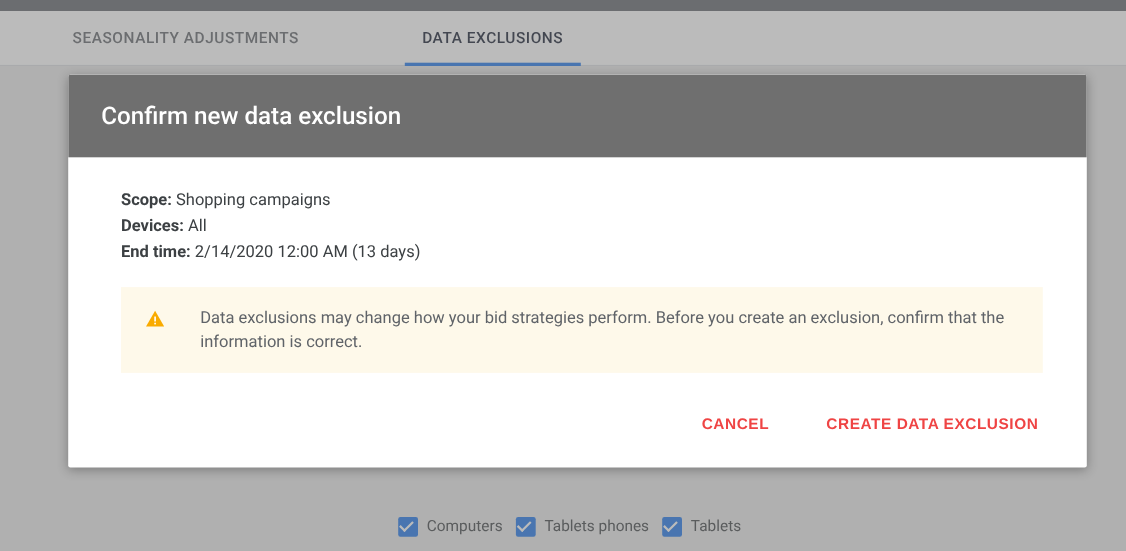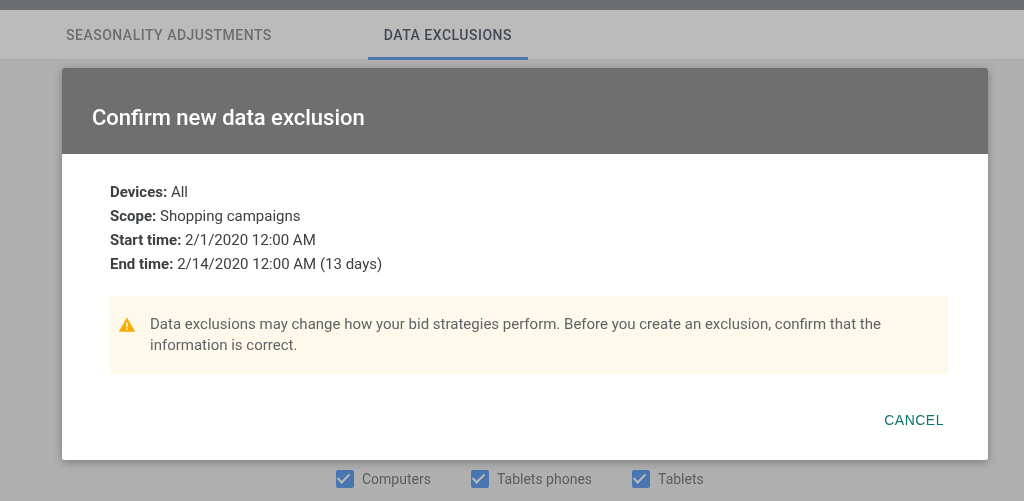--- a/index.html
+++ b/index.html
@@ -45,24 +45,24 @@
     }
     .tab.active::after {
       content: "";
       position: absolute;
       left: 0; right: 0; bottom: -1px;
       height: 3px;
       background: #1a73e8;
     }
     .bg-checkboxes {
       position: absolute;
-      left: 336px;
+      left: 362px;
       top: 470px;
       display: flex;
-      gap: 40px;
+      gap: 12px;
       align-items: center;
       color: #3c4043;
       font-size: 14px;
     }
     .cb {
       display: flex;
       align-items: center;
       gap: 8px;
     }
     .cb-box {
@@ -91,61 +91,61 @@
       left: 62px;
       width: 926px;
       background: #fff;
       box-shadow: 0 2px 10px rgba(0,0,0,0.3);
       border-radius: 2px;
       overflow: hidden;
     }
     .dialog-header {
       background: #6f6f6f;
       color: #fff;
-      padding: 37px 30px 24px 30px;
+      padding: 26px 30px 24px 30px;
     }
     .dialog-title {
       font-size: 22px;
       font-weight: 500;
     }
     .dialog-body {
       padding: 26px 40px 0 48px;
     }
     .detail-line {
       color: #3c4043;
       font-size: 15px;
       line-height: 24px;
     }
     .detail-label { font-weight: 700; }
     .warning-box {
       margin-top: 20px;
       background: #fef9ea;
-      padding: 18px 8px;
-      display: flex;
-      gap: 14px;
+      padding: 18px 22px;
+      display: flex;
+      gap: 32px;
       color: #5f6368;
       font-size: 15px;
       line-height: 21px;
     }
     .warn-icon {
       flex: 0 0 auto;
       margin-top: 2px;
     }
     .dialog-actions {
       display: flex;
       justify-content: flex-end;
       gap: 28px;
       padding: 30px 40px 24px 0;
     }
     .dialog-btn {
       background: none;
       border: none;
-      color: #0f766e;
+      color: #ef4444;
       font-size: 14px;
-      font-weight: 400;
+      font-weight: 700;
       letter-spacing: .5px;
       cursor: pointer;
       padding: 8px 4px;
       margin-left: 16px;
     }
   </style>
 </head>
 <body>
 
 <div class="page-bg">
@@ -172,43 +172,40 @@
 </div>
 
 <div class="overlay"></div>
 
 <div class="dialog">
   <div class="dialog-header">
     <div class="dialog-title">Confirm new data exclusion</div>
   </div>
   <div class="dialog-body">
     <div class="detail-line">
+      <span class="detail-label">Scope:</span>
+      <span>Shopping campaigns</span>
+    </div>
+    <div class="detail-line">
       <span class="detail-label">Devices:</span>
       <span>All</span>
-    </div>
-    <div class="detail-line">
-      <span class="detail-label">Scope:</span>
-      <span>Shopping campaigns</span>
-    </div>
-    <div class="detail-line">
-      <span class="detail-label">Start time:</span>
-      <span>2/1/2020 12:00 AM</span>
     </div>
     <div class="detail-line">
       <span class="detail-label">End time:</span>
       <span>2/14/2020 12:00 AM (13 days)</span>
     </div>
 
     <div class="warning-box">
       <span class="warn-icon">
         <svg width="18" height="18" viewBox="0 0 24 24">
             <path fill="#f9ab00" d="M1 21h22L12 2 1 21z"></path>
             <rect x="11" y="9" width="2" height="6" fill="#fff"></rect>
             <rect x="11" y="16.5" width="2" height="2" fill="#fff"></rect>
           </svg>
       </span>
       <span>Data exclusions may change how your bid strategies perform. Before you create an exclusion, confirm that the information is correct.</span>
     </div>
   </div>
   <div class="dialog-actions">
     <button class="dialog-btn">CANCEL</button>
+    <button class="dialog-btn">CREATE DATA EXCLUSION</button>
   </div>
 </div>
 
 </body></html>

